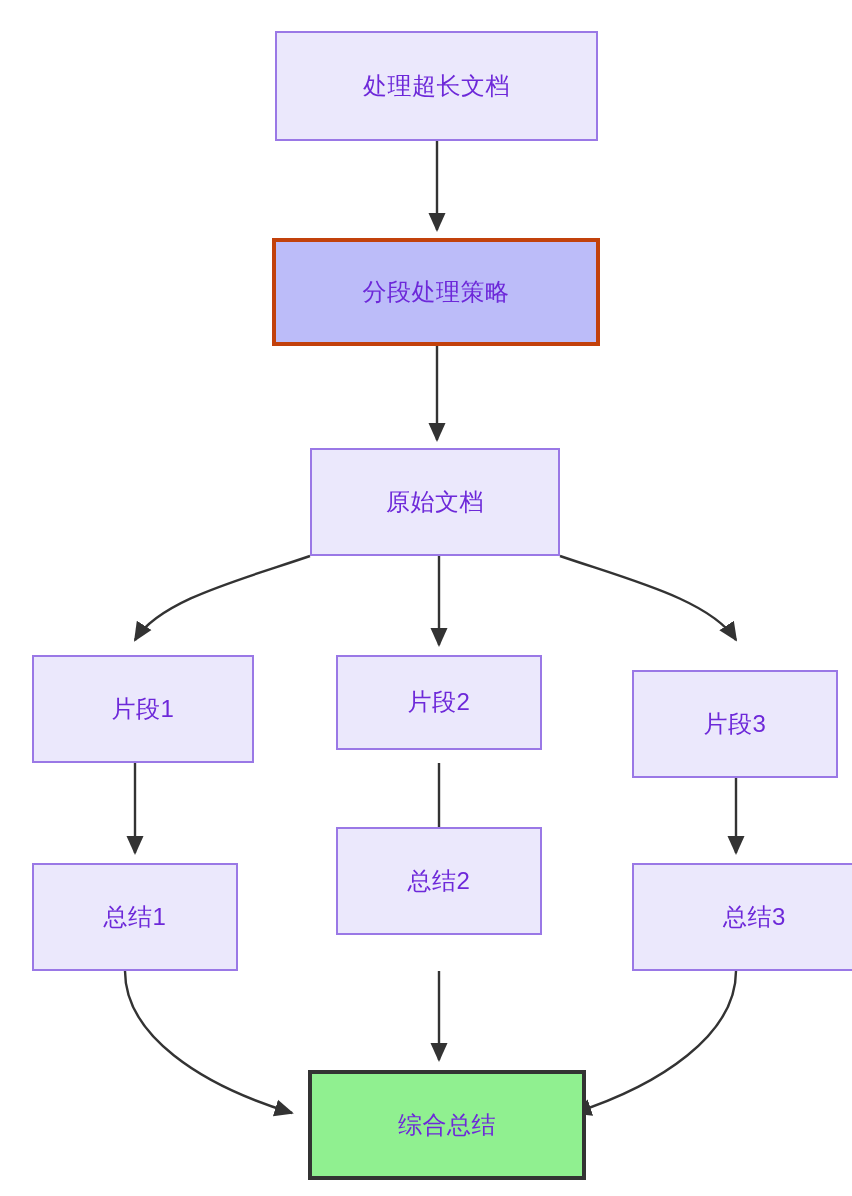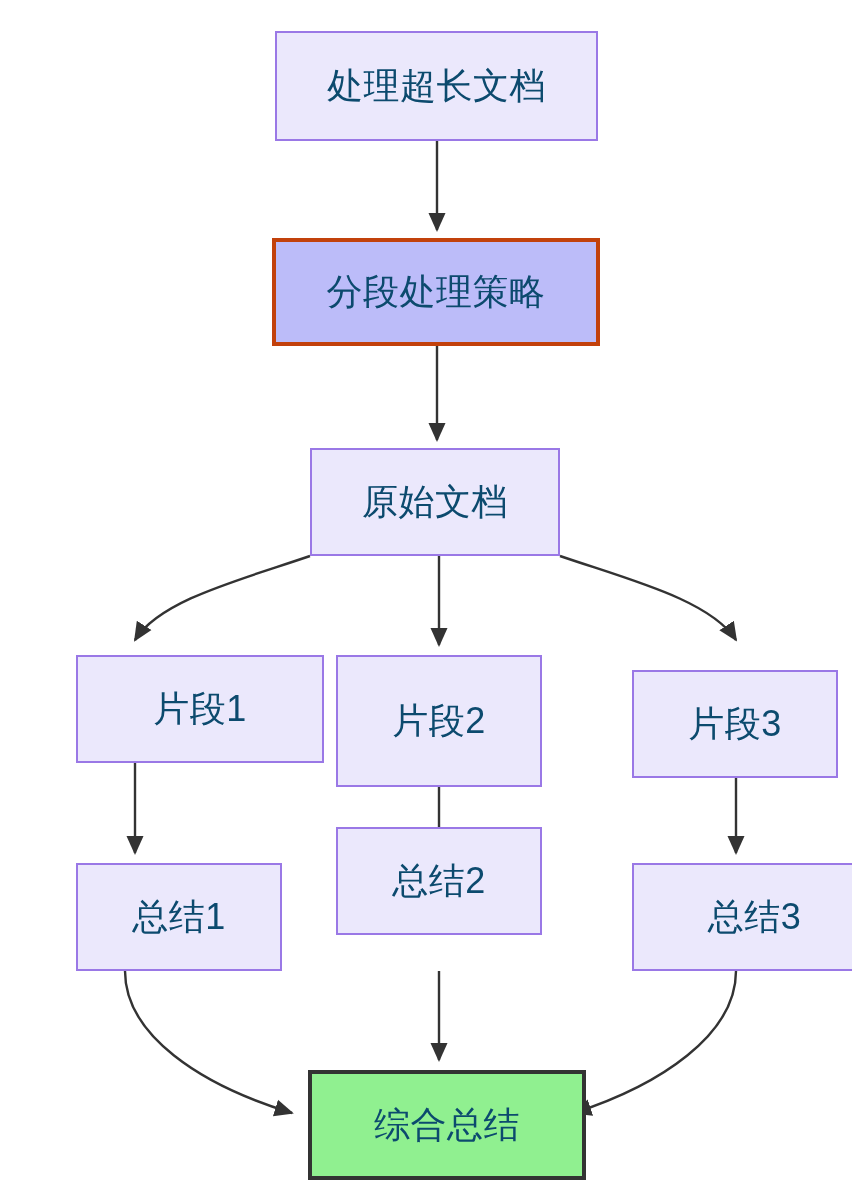--- a/index.html
+++ b/index.html
@@ -28,22 +28,22 @@
     height: 1196px;
     pointer-events: none;
   }
   .node {
     position: absolute;
     box-sizing: border-box;
     display: flex;
     align-items: center;
     justify-content: center;
     text-align: center;
-    color: #0c4a6e;
-    font-size: 36px;
+    color: #6d28d9;
+    font-size: 24px;
     line-height: 1.2;
     letter-spacing: 0.5px;
     font-weight: 400;
     white-space: nowrap;
   }
   .node.plain {
     background: #ebe8fc;
     border: 2px solid #9a78e6;
   }
   .node.highlight {
@@ -89,33 +89,33 @@
   </div>
 
   <div class="node highlight" style="left:272px;top:238px;width:328px;height:108px;">
     <span class="node-label">分段处理策略</span>
   </div>
 
   <div class="node plain" style="left:310px;top:448px;width:250px;height:108px;justify-content:center;">
     <span class="node-label">原始文档</span>
   </div>
 
-  <div class="node plain" style="left:32px;top:655px;width:248px;height:108px;margin-left:44px;">
+  <div class="node plain" style="left:32px;top:655px;width:222px;height:108px;">
     <span class="node-label">片段1</span>
   </div>
 
-  <div class="node plain" style="left:336px;top:655px;width:206px;height:132px;">
+  <div class="node plain" style="left:336px;top:655px;width:206px;height:95px;">
     <span class="node-label">片段2</span>
   </div>
 
   <div class="node plain" style="left:632px;top:670px;width:206px;height:108px;">
     <span class="node-label">片段3</span>
   </div>
 
-  <div class="node plain" style="left:32px;top:863px;width:206px;height:108px;margin-left:44px;">
+  <div class="node plain" style="left:32px;top:863px;width:206px;height:108px;">
     <span class="node-label">总结1</span>
   </div>
 
   <div class="node plain" style="left:336px;top:827px;width:206px;height:108px;">
     <span class="node-label">总结2</span>
   </div>
 
   <div class="node plain" style="left:632px;top:863px;width:245px;height:108px;">
     <span class="node-label">总结3</span>
   </div>

